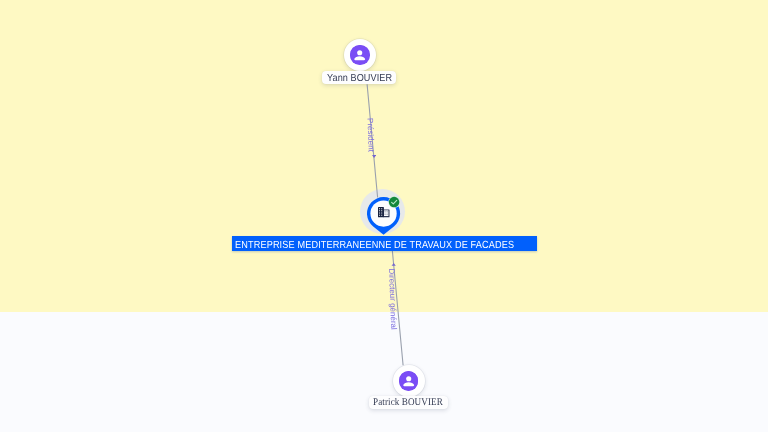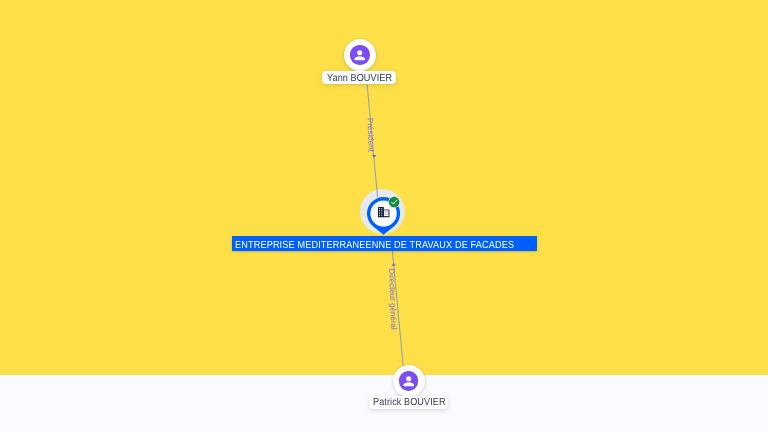--- a/index.html
+++ b/index.html
@@ -1,19 +1,19 @@
 <!DOCTYPE html>
 <html><head>
 <meta charset="utf-8">
 <title>Org Graph</title>
 <style>
   html,body{margin:0;padding:0;}
   body{width:768px;height:432px;overflow:hidden;background:#fafbfe;
        font-family:"Liberation Sans",sans-serif;-webkit-font-smoothing:antialiased;text-rendering:geometricPrecision;}
-  #stage{position:relative;width:768px;height:375px;background:#fde047;}
+  #stage{position:relative;width:768px;height:312px;background:#fef9c3;}
   .edge-layer{position:absolute;left:0;top:0;width:768px;height:432px;z-index:2;}
   .node{position:absolute;left:0;top:0;width:0;height:0;}
 
   
   .person-circle{position:absolute;z-index:3;width:32px;height:32px;border-radius:50%;
      background:#ffffff;box-shadow:0 1.5px 4px rgba(45,55,90,.16),0 0 0 .7px rgba(40,50,80,.07);
      display:flex;align-items:center;justify-content:center;}
   .person-avatar{width:19.5px;height:19.5px;border-radius:50%;background:#7a4df5;
      display:block;}
   .node-label{position:absolute;z-index:4;background:#fdfdfe;border-radius:4px;
@@ -29,21 +29,21 @@
 
   .node-label > span{display:inline-block;transform:scaleX(.893);transform-origin:0 50%;}
   .company-label > span{display:inline-block;transform:scaleX(.888);transform-origin:0 50%;}
 
   
   .node-yann .person-circle{left:344px;top:39px;}
   .lbl-yann{left:322.3px;top:71.3px;width:73.5px;height:12.6px;font-size:10.2px;
      padding-left:4.5px;padding-top:2.4px;box-sizing:border-box;}
   .node-patrick .person-circle{left:392.5px;top:364.8px;}
   .lbl-patrick{left:369.4px;top:395.7px;width:79px;height:13.2px;font-size:10.2px;
-     padding-left:3.5px;padding-top:2.4px;box-sizing:border-box;}
+     padding-left:3.5px;padding-top:2.4px;box-sizing:border-box;font-family:Liberation Serif, serif;}
 
   .node-company .halo{left:360px;top:188.7px;width:45px;height:45px;}
   .node-company .pin{left:367.45px;top:196.85px;}
   .node-company .building{left:378.3px;top:207.4px;position:absolute;z-index:4;}
   .node-company .badge{left:387.8px;top:196.3px;position:absolute;z-index:5;}
   .company-label{left:231.5px;top:236.2px;width:305px;height:15px;font-size:10.3px;
      padding-left:3.3px;padding-top:5.1px;box-sizing:border-box;}
 
   .edge-label{position:absolute;z-index:3;color:#7b6ce0;font-size:8px;white-space:nowrap;
      line-height:1;left:0;top:0;transform-origin:0 0;}

